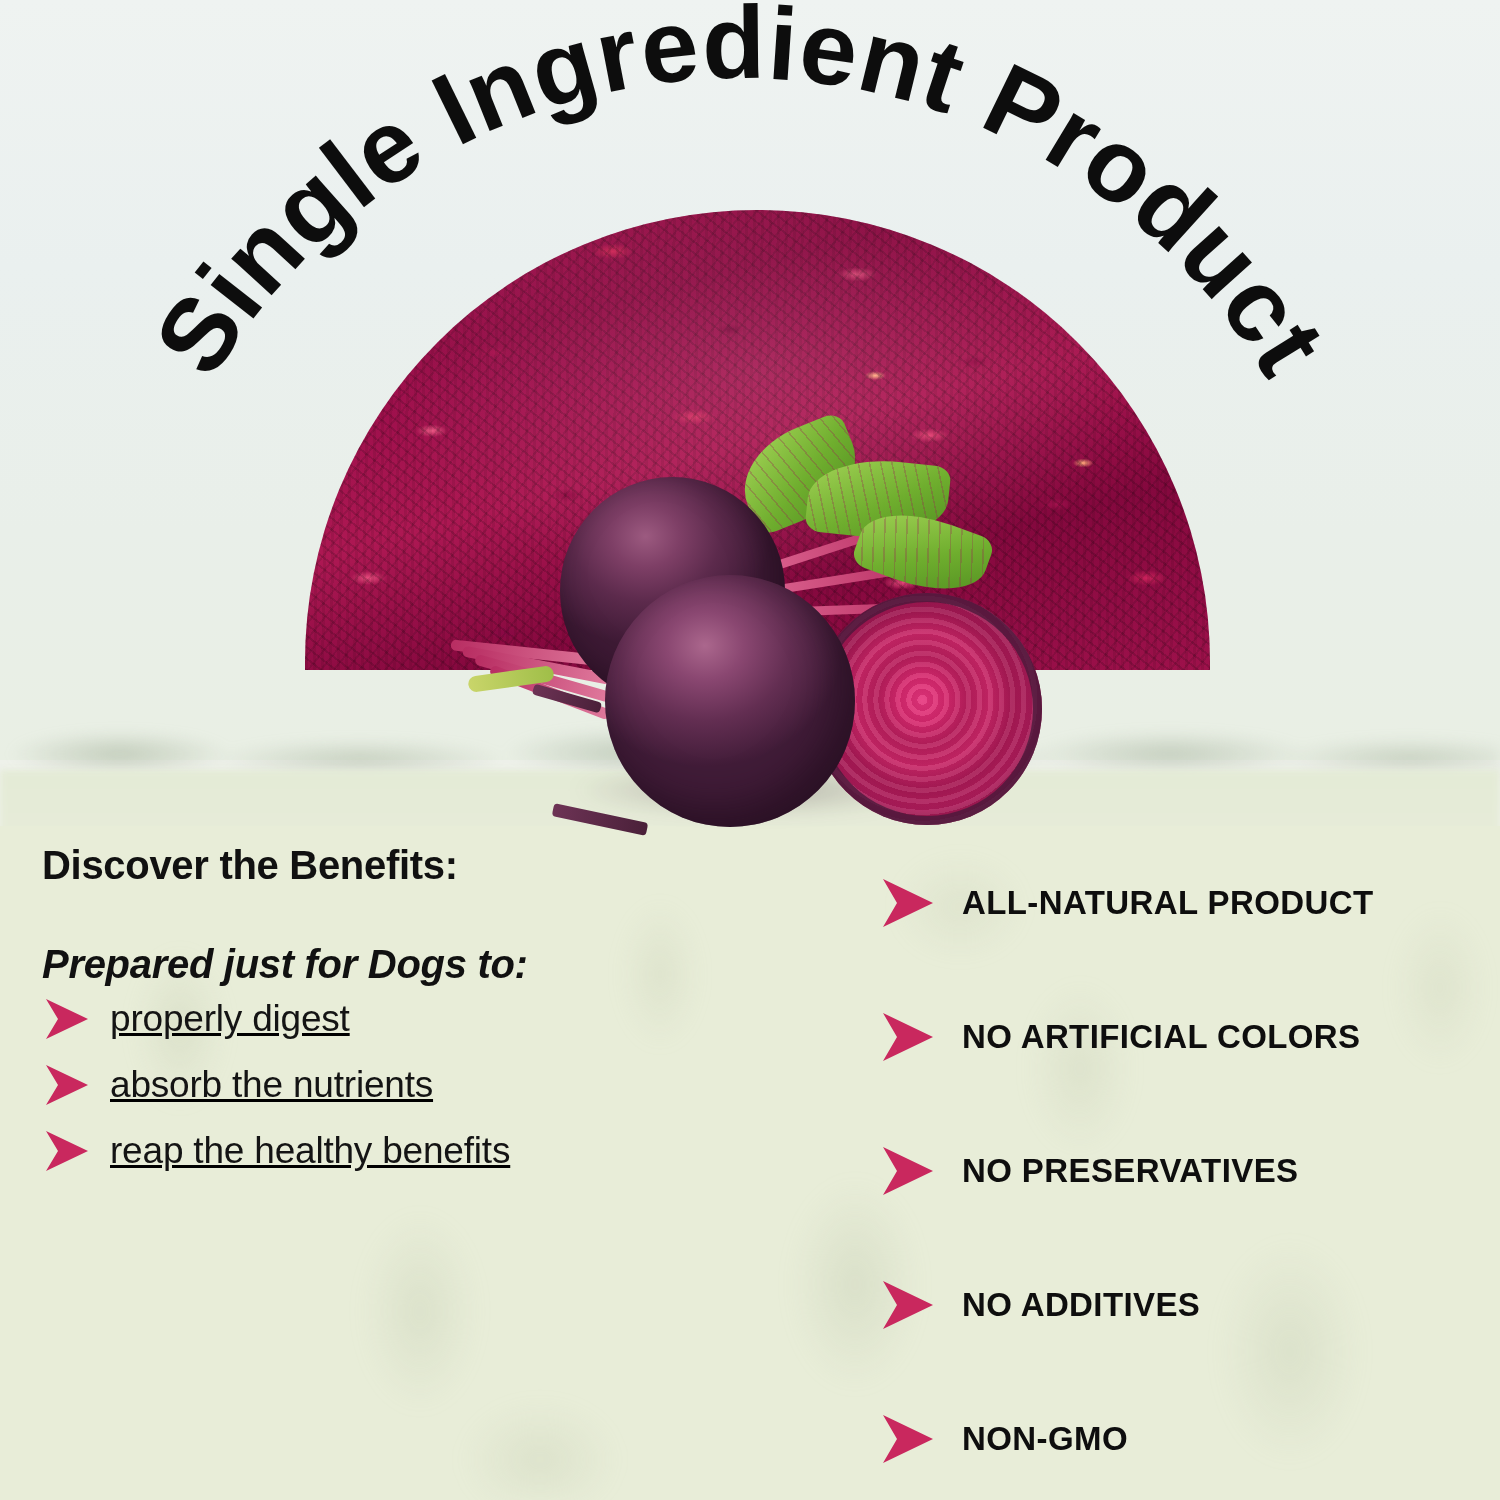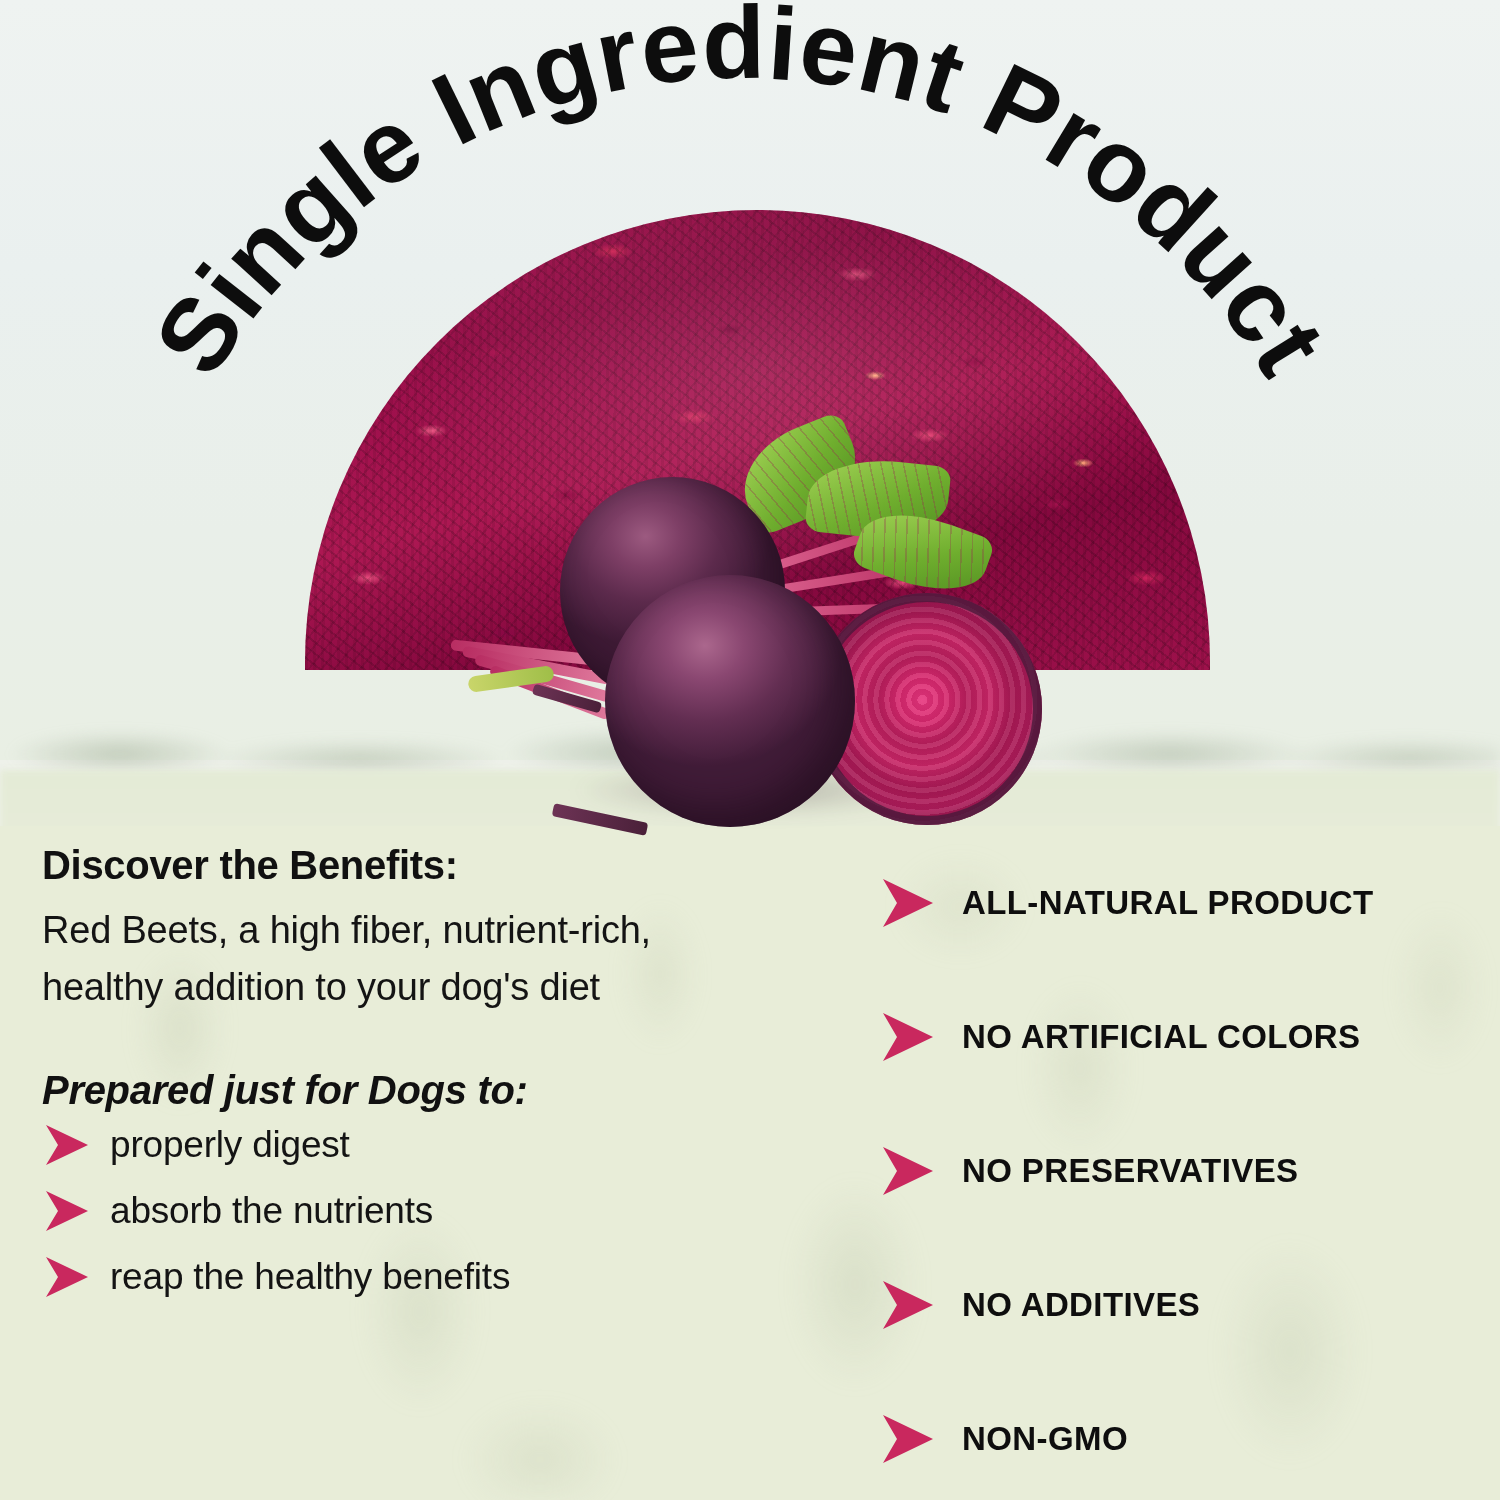--- a/index.html
+++ b/index.html
@@ -166,21 +166,21 @@
   .h-bold{
     font-size:40px;font-weight:700;color:#111;letter-spacing:-.3px;line-height:1.25;
     margin:0 0 12px 0;
   }
   .body-text{
     font-size:38px;font-weight:400;color:#141414;line-height:1.5;margin:0;letter-spacing:-.2px;
   }
   .h-bold2{
     font-size:40px;font-weight:700;color:#111;letter-spacing:-.3px;margin:52px 0 10px 0;font-style:italic;
   }
-  .sub-list{list-style:none;margin:0;padding:0;}
+  .sub-list{list-style:none;margin:0;padding:0;text-decoration:underline;}
   .sub-item{display:flex;align-items:center;gap:20px;margin:0 0 22px 2px;}
   .sub-item:last-child{margin-bottom:0;}
   .sub-label{font-size:37px;font-weight:400;color:#141414;letter-spacing:-.2px;}
 
   .right-col{position:absolute;left:880px;top:836px;width:600px;}
   .feat-item{display:flex;align-items:center;gap:26px;height:134px;}
   .feat-label{
     font-size:33px;font-weight:700;color:#0e0e0e;letter-spacing:.4px;white-space:nowrap;
   }
   .arrow{flex:0 0 auto;display:block;}
@@ -246,21 +246,20 @@
     <div class="beet beet-cut">
       <div class="cut-rings"></div>
         <div class="cut-rim"></div>
     </div>
     <div class="beet beet-front"></div>
     <div class="root root-front"></div>
   </div>
 
   <div class="left-col">
     <h2 class="h-bold">Discover the Benefits:</h2>
-    <p class="body-text">Red Beets, a high fiber, nutrient-rich, healthy addition to your dog's diet</p>
 
     <h2 class="h-bold2">Prepared just for Dogs to:</h2>
     <ul class="sub-list">
       <li class="sub-item">
         <svg class="arrow" width="46" height="44" viewBox="0 0 46 44">
           <path d="M2 2 L44 22 L2 42 L14 22 Z" fill="#C9285E"></path>
         </svg>
         <span class="sub-label">properly digest</span>
       </li>
       <li class="sub-item">

